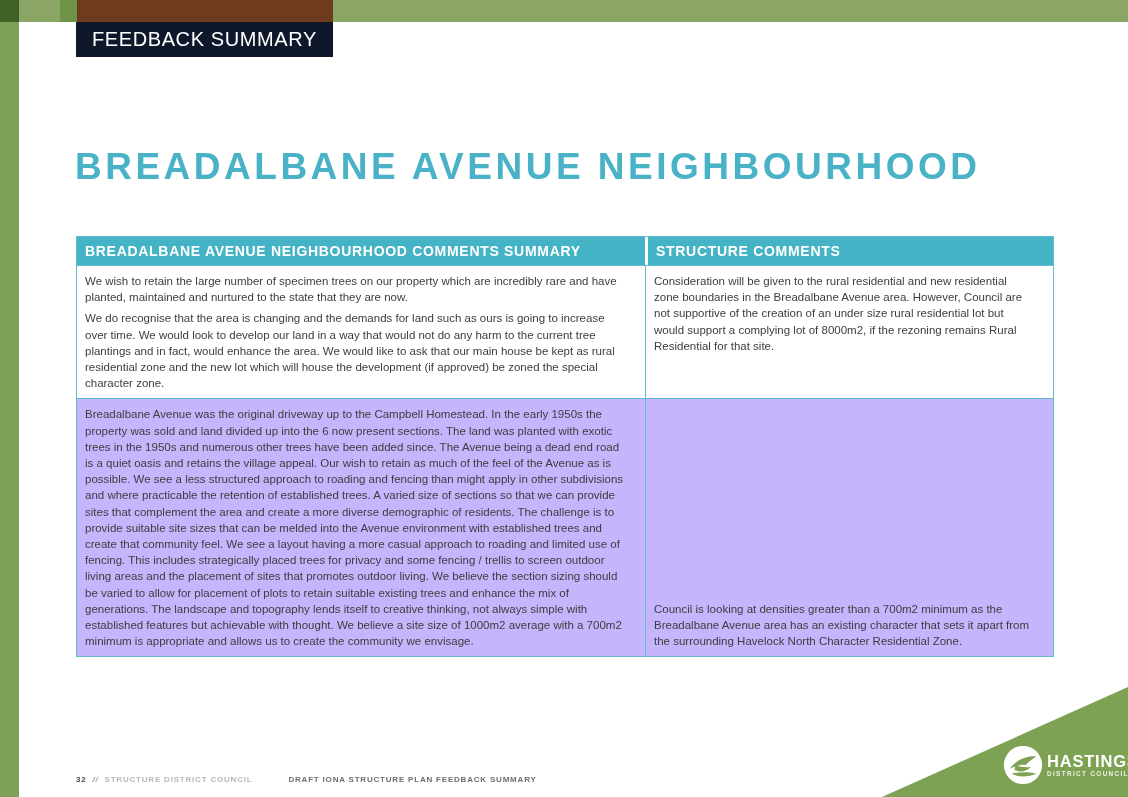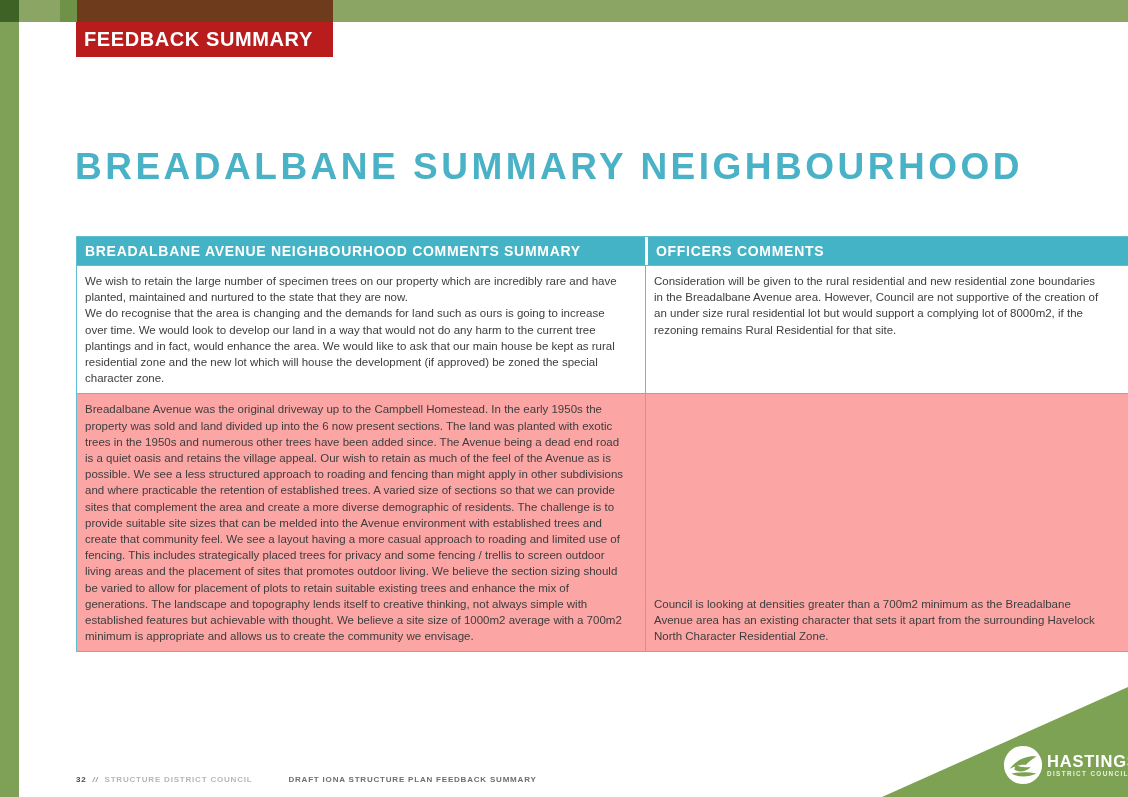--- a/index.html
+++ b/index.html
@@ -9,43 +9,43 @@
 
   
   .top-bar { position:absolute; left:0; top:0; width:1128px; height:22px; background:#8ba564; }
   .corner-square { position:absolute; left:0; top:0; width:19px; height:22px; background:#3e6226; }
   .accent-segment { position:absolute; left:60px; top:0; width:17px; height:22px; background:#6e9246; }
   .brown-bar { position:absolute; left:77px; top:0; width:256px; height:22px; background:#6f3b1d; }
 
   .left-strip { position:absolute; left:0; top:22px; width:19px; height:775px; background:#7ea157; }
 
   .feedback-tag { position:absolute; left:76px; top:22px; width:257px; height:35px;
-                  background:#b91c1c; color:#ffffff; display:flex; align-items:center;
-                  padding-left:8px; font-size:20px; font-weight:700; letter-spacing:0.6px; }
+                  background:#0f172a; color:#ffffff; display:flex; align-items:center;
+                  padding-left:16px; font-size:20px; font-weight:400; letter-spacing:0.6px; }
 
   .page-title { position:absolute; left:75px; top:146px; width:1000px;
                 color:#4ab2c6; font-size:37px; font-weight:700; letter-spacing:3.5px;
                 white-space:nowrap; }
 
   
-  .ctable { position:absolute; left:76px; top:236px; width:1053px; border:1px solid #62bdd0; }
+  .ctable { position:absolute; left:76px; top:236px; width:978px; border:1px solid #62bdd0; }
   .thead { display:flex; height:28px; }
   .th { background:#45b3c6; color:#ffffff; font-size:14px; font-weight:700;
         letter-spacing:0.7px; display:flex; align-items:center; padding-left:8px;
         white-space:nowrap; overflow:hidden; }
   .th.left { width:568px; margin-right:3px; }
   .th.right { flex:1; }
   .trow { display:flex; border-top:1px solid #62bdd0; }
   .cell { font-size:11.5px; line-height:16.2px; color:#3d3d3d; padding:7px 21px 7px 8px; }
   .cell.left { width:569px; border-right:1px solid #62bdd0; }
   .cell.right { flex:1; }
   .row1 { min-height:117px; background:#ffffff; }
-  .row2 { min-height:256px; background:#fca5a5; }
+  .row2 { min-height:256px; background:#c4b5fd; }
   .row2 .cell.right { display:flex; align-items:flex-end; }
-  .cell p + p { }
+  .cell p + p { margin-top:5px; }
 
   
   .footer { position:absolute; left:76px; top:775px; display:flex; align-items:flex-start;
             gap:6px; font-size:8px; font-weight:700; letter-spacing:0.8px; white-space:nowrap; }
   .f-num { color:#4a4a4a; }
   .f-sep { color:#9a9a9a; font-style:italic; }
   .f-org { color:#b7b7b7; }
   .f-doc { color:#6e6e6e; margin-left:2px;padding-left:28px; }
 
   
@@ -63,26 +63,26 @@
   <div class="top-bar"></div>
   <div class="corner-square"></div>
   <div class="accent-segment"></div>
   <div class="brown-bar"></div>
   <div class="left-strip"></div>
 
   <div class="feedback-tag">
     <span>FEEDBACK SUMMARY</span>
   </div>
 
-  <div class="page-title">BREADALBANE SUMMARY NEIGHBOURHOOD</div>
+  <div class="page-title">BREADALBANE AVENUE NEIGHBOURHOOD</div>
 
   <div class="ctable">
     <div class="thead">
       <div class="th left">BREADALBANE AVENUE NEIGHBOURHOOD COMMENTS SUMMARY</div>
-      <div class="th right">OFFICERS COMMENTS</div>
+      <div class="th right">STRUCTURE COMMENTS</div>
     </div>
 
     <div class="trow row1">
       <div class="cell left">
         <p>We wish to retain the large number of specimen trees on our property which are incredibly rare and have planted, maintained and nurtured to the state that they are now.</p>
         <p>We do recognise that the area is changing and the demands for land such as ours is going to increase over time. We would look to develop our land in a way that would not do any harm to the current tree plantings and in fact, would enhance the area. We would like to ask that our main house be kept as rural residential zone and the new lot which will house the development (if approved) be zoned the special character zone.</p>
       </div>
       <div class="cell right">
         <p>Consideration will be given to the rural residential and new residential zone boundaries in the Breadalbane Avenue area. However, Council are not supportive of the creation of an under size rural residential lot but would support a complying lot of 8000m2, if the rezoning remains Rural Residential for that site.</p>
       </div>

